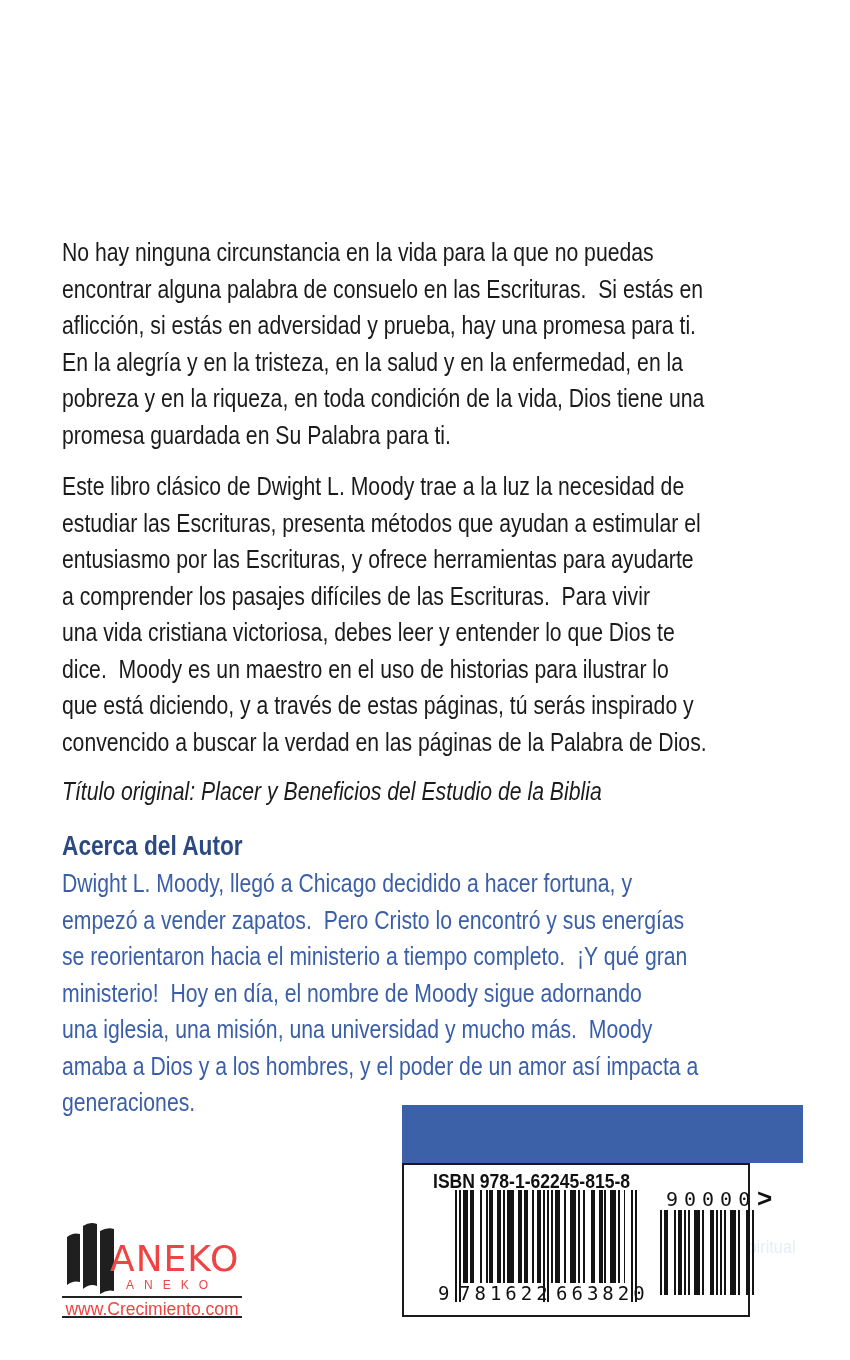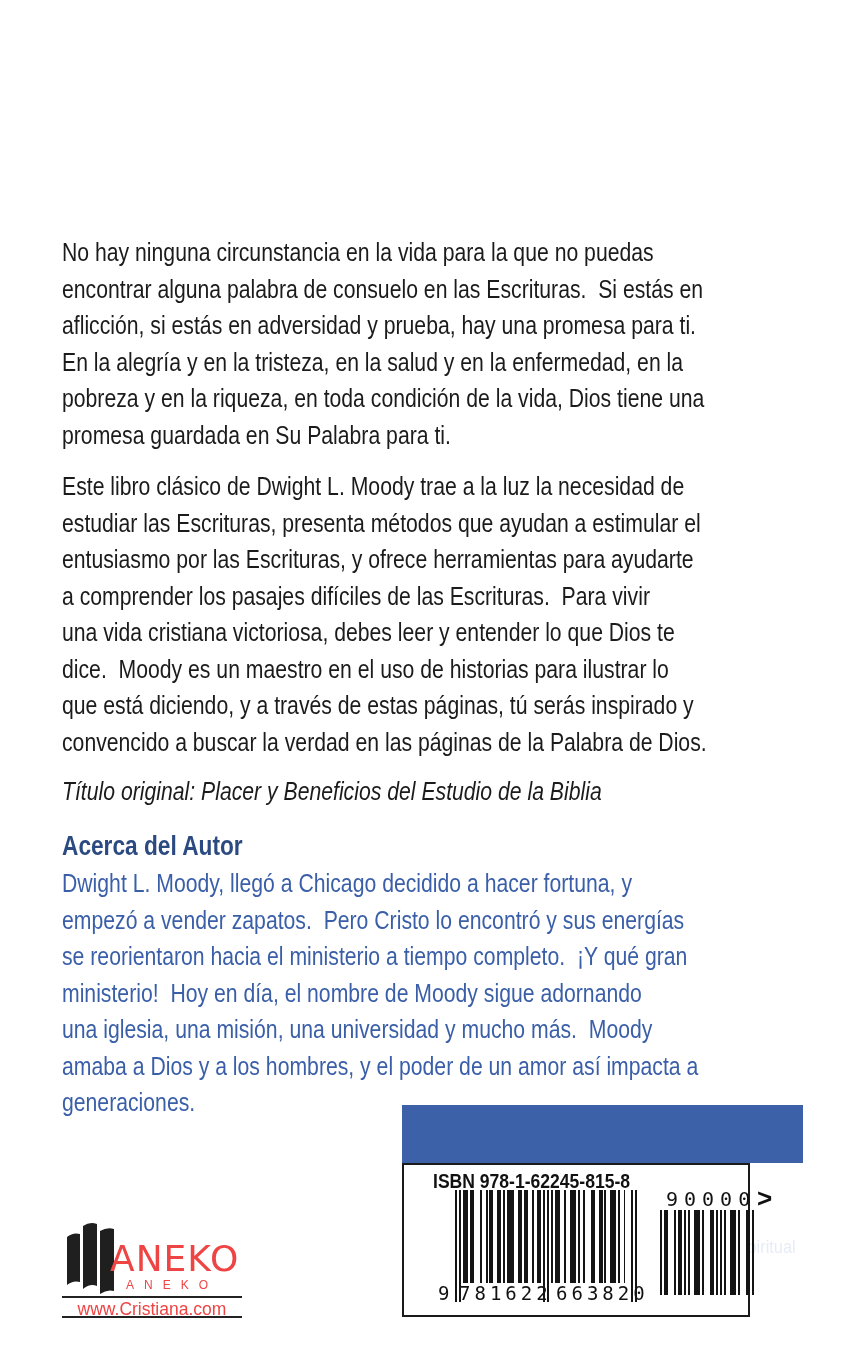--- a/index.html
+++ b/index.html
@@ -168,17 +168,17 @@
 
   <div class="publisher">
     <svg class="books" width="52" height="74" viewBox="0 0 52 74" aria-hidden="true">
       <path d="M3,17 Q9,12 16,14 L16,62 Q9,60 3,65 Z" fill="#1f1f1f"></path>
       <path d="M19,6 Q26,1 33,4 L33,66 Q26,63 19,69 Z" fill="#1f1f1f"></path>
       <path d="M36,11 Q43,7 50,9 L50,71 Q43,69 36,74 Z" fill="#1f1f1f"></path>
     </svg>
     <div class="aneko">ANEKO</div>
     <div class="press">ANEKO</div>
     <div class="rule rule-top"></div>
-    <div class="site">www.Cristiana.com</div>
+    <div class="site">www.Crecimiento.com</div>
     <div class="rule rule-bottom"></div>
   </div>
 
 </div>
 
 </body></html>

